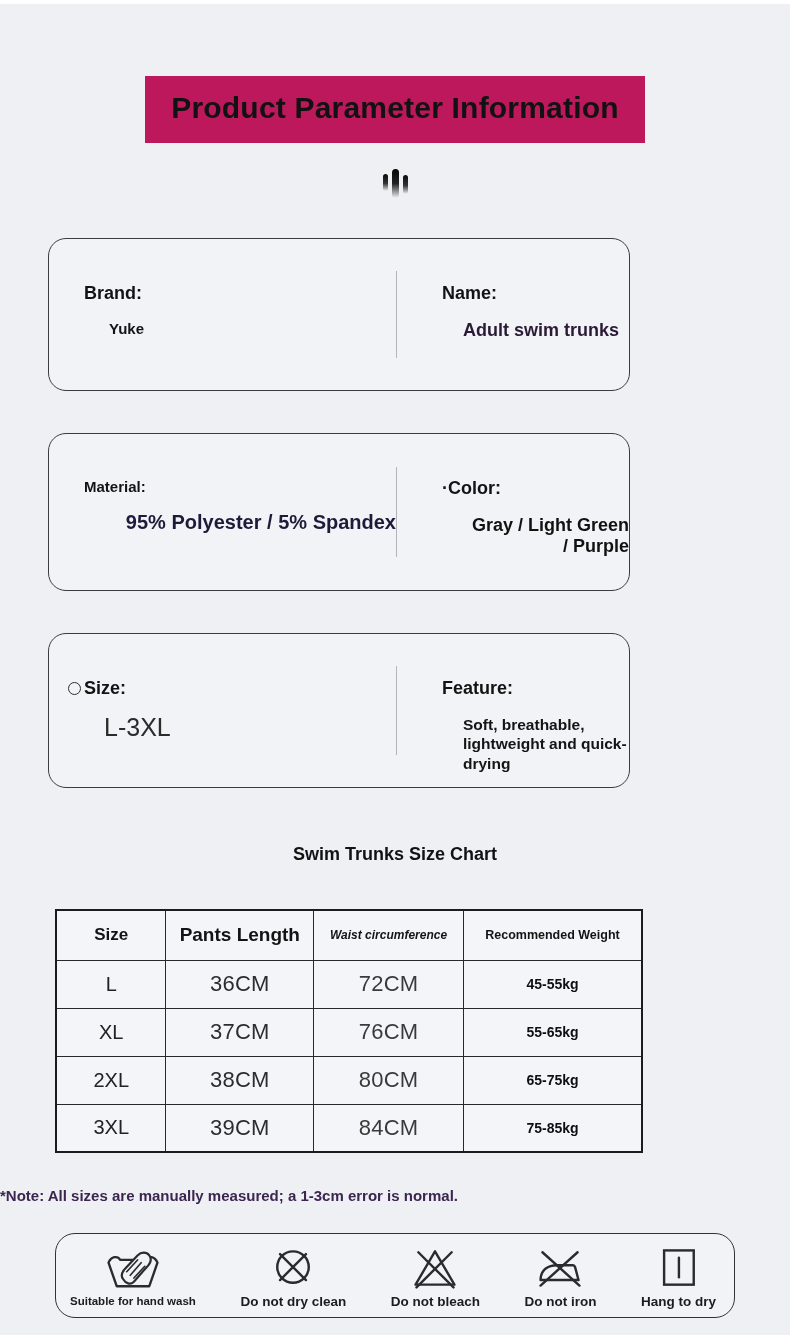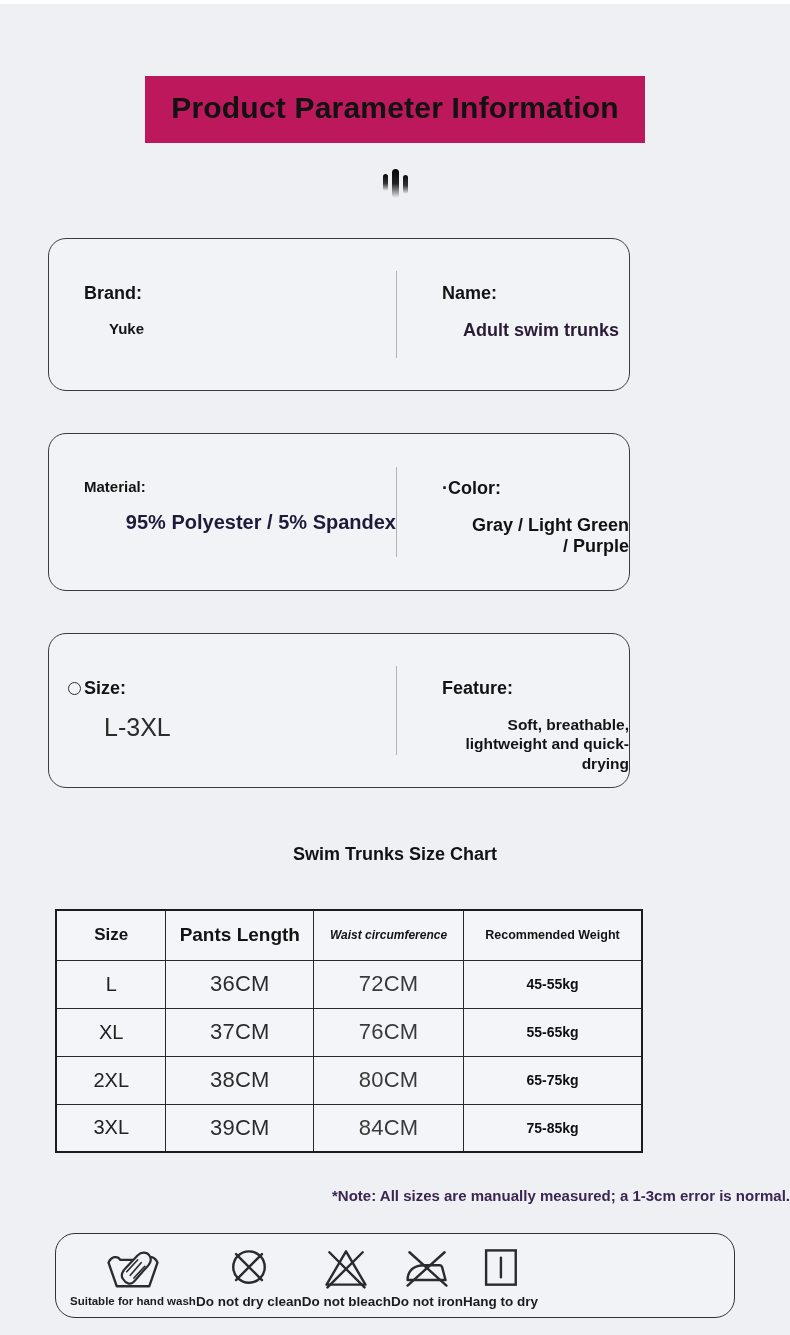--- a/index.html
+++ b/index.html
@@ -54,21 +54,21 @@
   .circle-bullet {
     width: 13px; height: 13px; border: 1.6px solid #2d2d2d; border-radius: 50%;
     display: inline-block; margin: 0 3px 0 -16px; background: transparent; flex: none;
   }
   .info-value { margin-top: 16px; margin-left: 25px; font-size: 15px; font-weight: 700; color: #141414; }
   .info-col.right .info-value { margin-left: 21px; }
   .value-name { font-size: 18px; color: #2a1a36; }
   .value-material { font-size: 20px; color: #201a3a; margin-left: 20px; }
   .value-color { font-size: 18px; color: #121212; }
   .value-size { font-size: 25px; font-weight: 400; color: #2b2b2b; margin-left: 20px; margin-top: 14px; }
-  .value-feature { font-size: 15.5px; line-height: 1.25; max-width: 290px; text-align: right; }
+  .value-feature { font-size: 15.5px; line-height: 1.25; max-width: 290px; }
 
   
   .chart-heading { text-align: center; margin-top: 56px; font-size: 18px; font-weight: 700; color: #121212; }
   table.size-table {
     margin: 44px 0 0 55px;
     width: 588px;
     border-collapse: collapse;
     background: #f4f5f8;
     border: 2.5px solid #1c1c1f;
   }
@@ -87,32 +87,32 @@
   .size-table th { font-weight: 700; color: #131313; }
   .size-table th.c0 { font-size: 17px; }
   .size-table th.c1 { font-size: 19px; }
   .size-table th.c2 { font-size: 12px; font-style: italic; }
   .size-table th.c3 { font-size: 12.5px; }
   .size-table td.c0 { font-size: 20px; font-weight: 400; color: #222; }
   .size-table td.c1 { font-size: 22px; font-weight: 400; color: #2c2c2c; letter-spacing: 0.2px; }
   .size-table td.c2 { font-size: 22px; font-weight: 400; color: #3a3a3a; letter-spacing: 0.2px; }
   .size-table td.c3 { font-size: 14px; font-weight: 700; color: #0e0e0e; }
 
-  .note { text-align: right; margin-top: 34px; font-size: 15px; font-weight: 700; color: #3c2550; }
+  .note { text-align: left; margin-top: 34px; font-size: 15px; font-weight: 700; color: #3c2550; }
 
   
   .care-box {
     width: 680px; height: 85px;
     margin: 29px 0 0 55px;
     border: 1.5px solid #323236;
     border-radius: 20px;
     background: #f2f3f6;
     display: flex;
     align-items: center;
-    justify-content: flex-start;
+    justify-content: space-between;
     padding: 0 18px 0 14px;
   }
   .care-item { display: flex; flex-direction: column; align-items: center; justify-content: flex-end; gap: 1px; }
   .care-item svg { display: block; }
   .care-label { font-size: 13.5px; font-weight: 700; color: #1c1c1e; white-space: nowrap; }
   .care-label.small { font-size: 11.5px; }
   .care-stroke { fill: none; stroke: #2b2b2e; stroke-width: 2.6; }
 </style>
 </head>
 <body>

